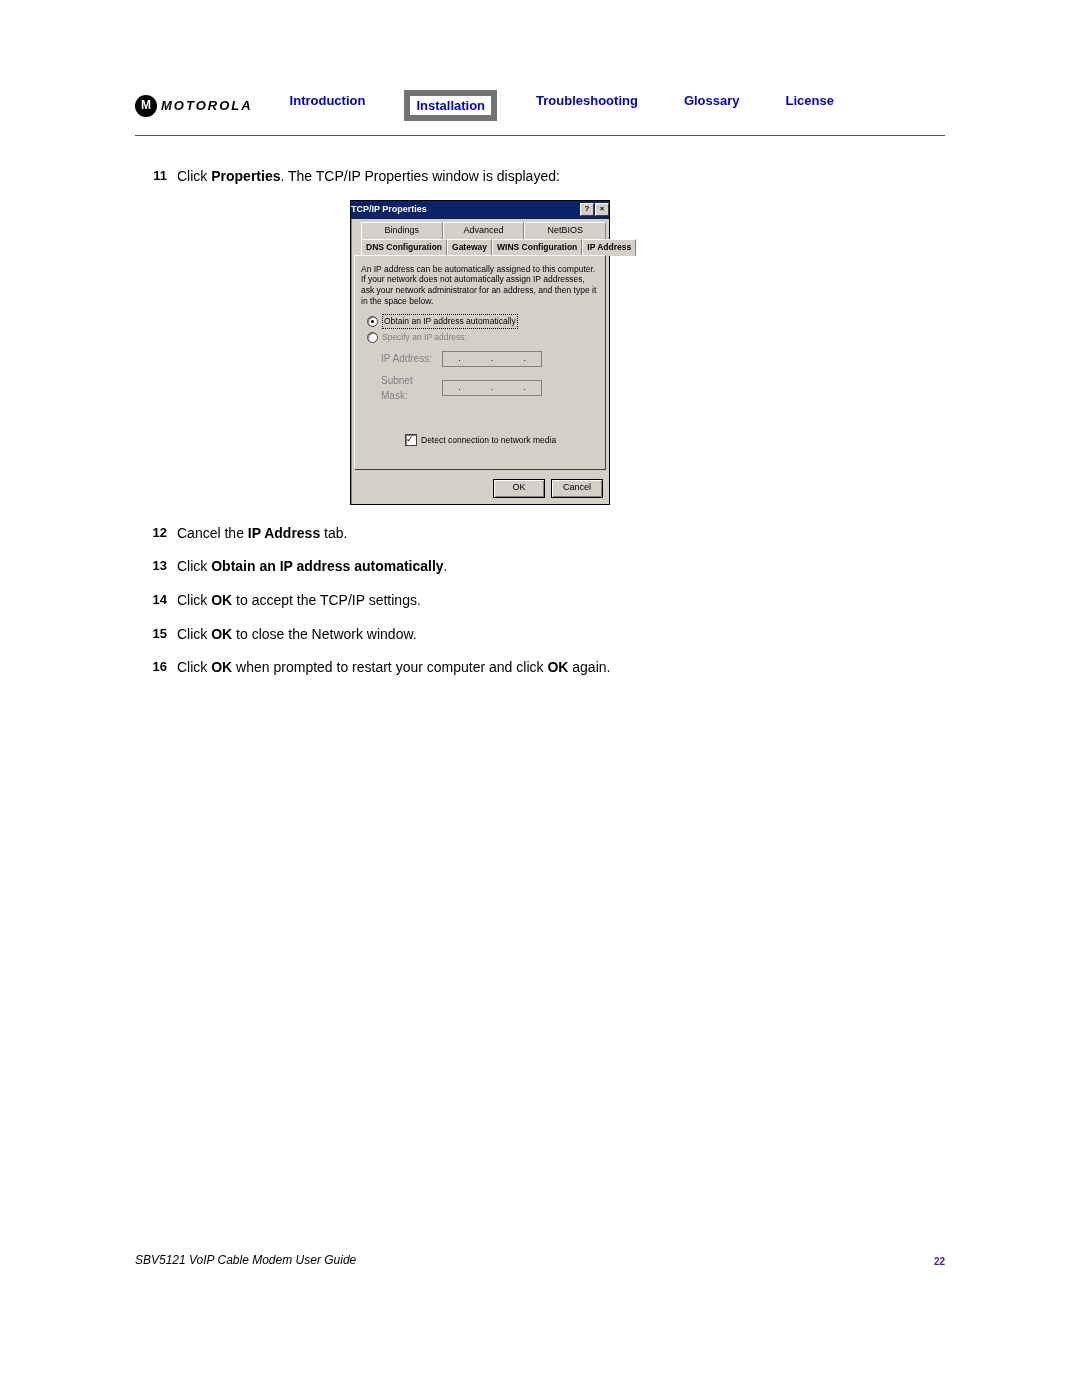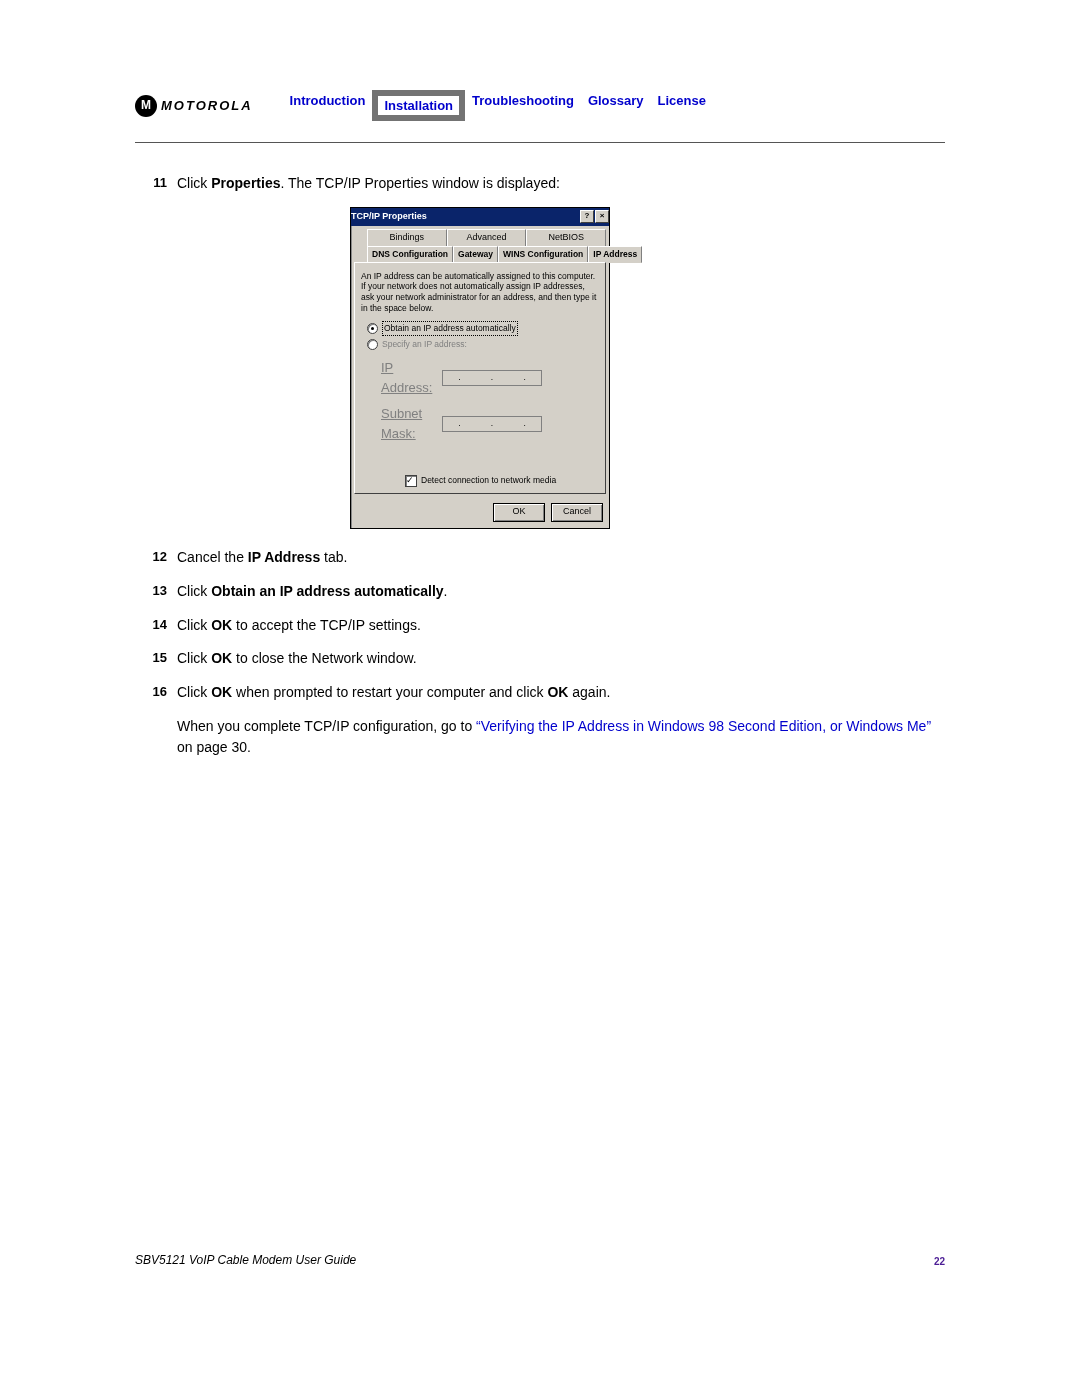--- a/index.html
+++ b/index.html
@@ -15,21 +15,21 @@
   }
   .page {
     padding: 90px 135px 60px 135px;
     box-sizing: border-box;
     display: flex;
     flex-direction: column;
     height: 100%;
   }
   .header {
     display: flex;
-    padding-bottom: 21px;
+    padding-bottom: 14px;
     border-bottom: 1px solid #555;
   }
   .logo {
     display: flex;
     align-items: center;
     gap: 4px;
     margin-right: 30px;
   }
   .logo-icon {
     width: 22px;
@@ -50,20 +50,21 @@
     font-family: Arial, sans-serif;
   }
   .logo-text {
     font-weight: bold;
     font-style: italic;
     letter-spacing: 2px;
     font-size: 13px;
   }
   .nav {
     display: flex;
+    gap: 32px;
     font-size: 13px;
     font-weight: bold;
   }
   .nav a {
     color: #0000cc;
     text-decoration: none;
     padding: 3px 7px;
   }
   .nav a.active {
     border: 6px solid #737373;
@@ -134,21 +135,21 @@
     border-right-color: #404040;
     border-bottom-color: #404040;
     font-size: 8px;
     line-height: 9px;
     text-align: center;
     color: #000;
   }
   .tabs {
     display: flex;
     flex-wrap: wrap;
-    padding: 3px 3px 0 16px;
+    padding: 3px 3px 0 10px;
   }
   .tab {
     border: 1px solid #808080;
     border-top-color: #fff;
     border-left-color: #fff;
     border-bottom: none;
     padding: 1px 8px;
     font-size: 9px;
     background: #d4d0c8;
     margin-right: 0;
@@ -213,21 +214,21 @@
   .disabled { color: #808080; }
   .ip-fields {
     margin: 6px 0 6px 20px;
   }
   .ip-row {
     display: flex;
     align-items: center;
     gap: 6px;
     margin: 6px 0;
   }
-  .ip-label { width: 55px; font-size: 13px; text-decoration: underline; }
+  .ip-label { width: 55px; font-size: 10px; }
   .ip-box {
     width: 98px;
     height: 14px;
     border: 1px solid #808080;
     background: #d4d0c8;
     display: flex;
     align-items: center;
     justify-content: space-around;
   }
   .ip-box span { color:#000; }
@@ -407,23 +408,20 @@
       </div>
     </div>
 
     <div class="step">
       <div class="step-num">16</div>
       <div class="step-text">
         <span>Click </span><span class="bold">OK</span><span> when prompted to restart your computer and click </span><span class="bold">OK</span><span> again.</span>
       </div>
     </div>
 
-    <div class="note">
-      <span>When you complete TCP/IP configuration, go to </span><span class="link">“Verifying the IP Address in Windows 98 Second Edition, or Windows Me”</span><span> on page 30.</span>
-    </div>
 
   </div>
 
   <div class="footer">
     <div class="footer-title">SBV5121 VoIP Cable Modem User Guide</div>
     <div class="footer-page">22</div>
   </div>
 </div>
 
 </body></html>

